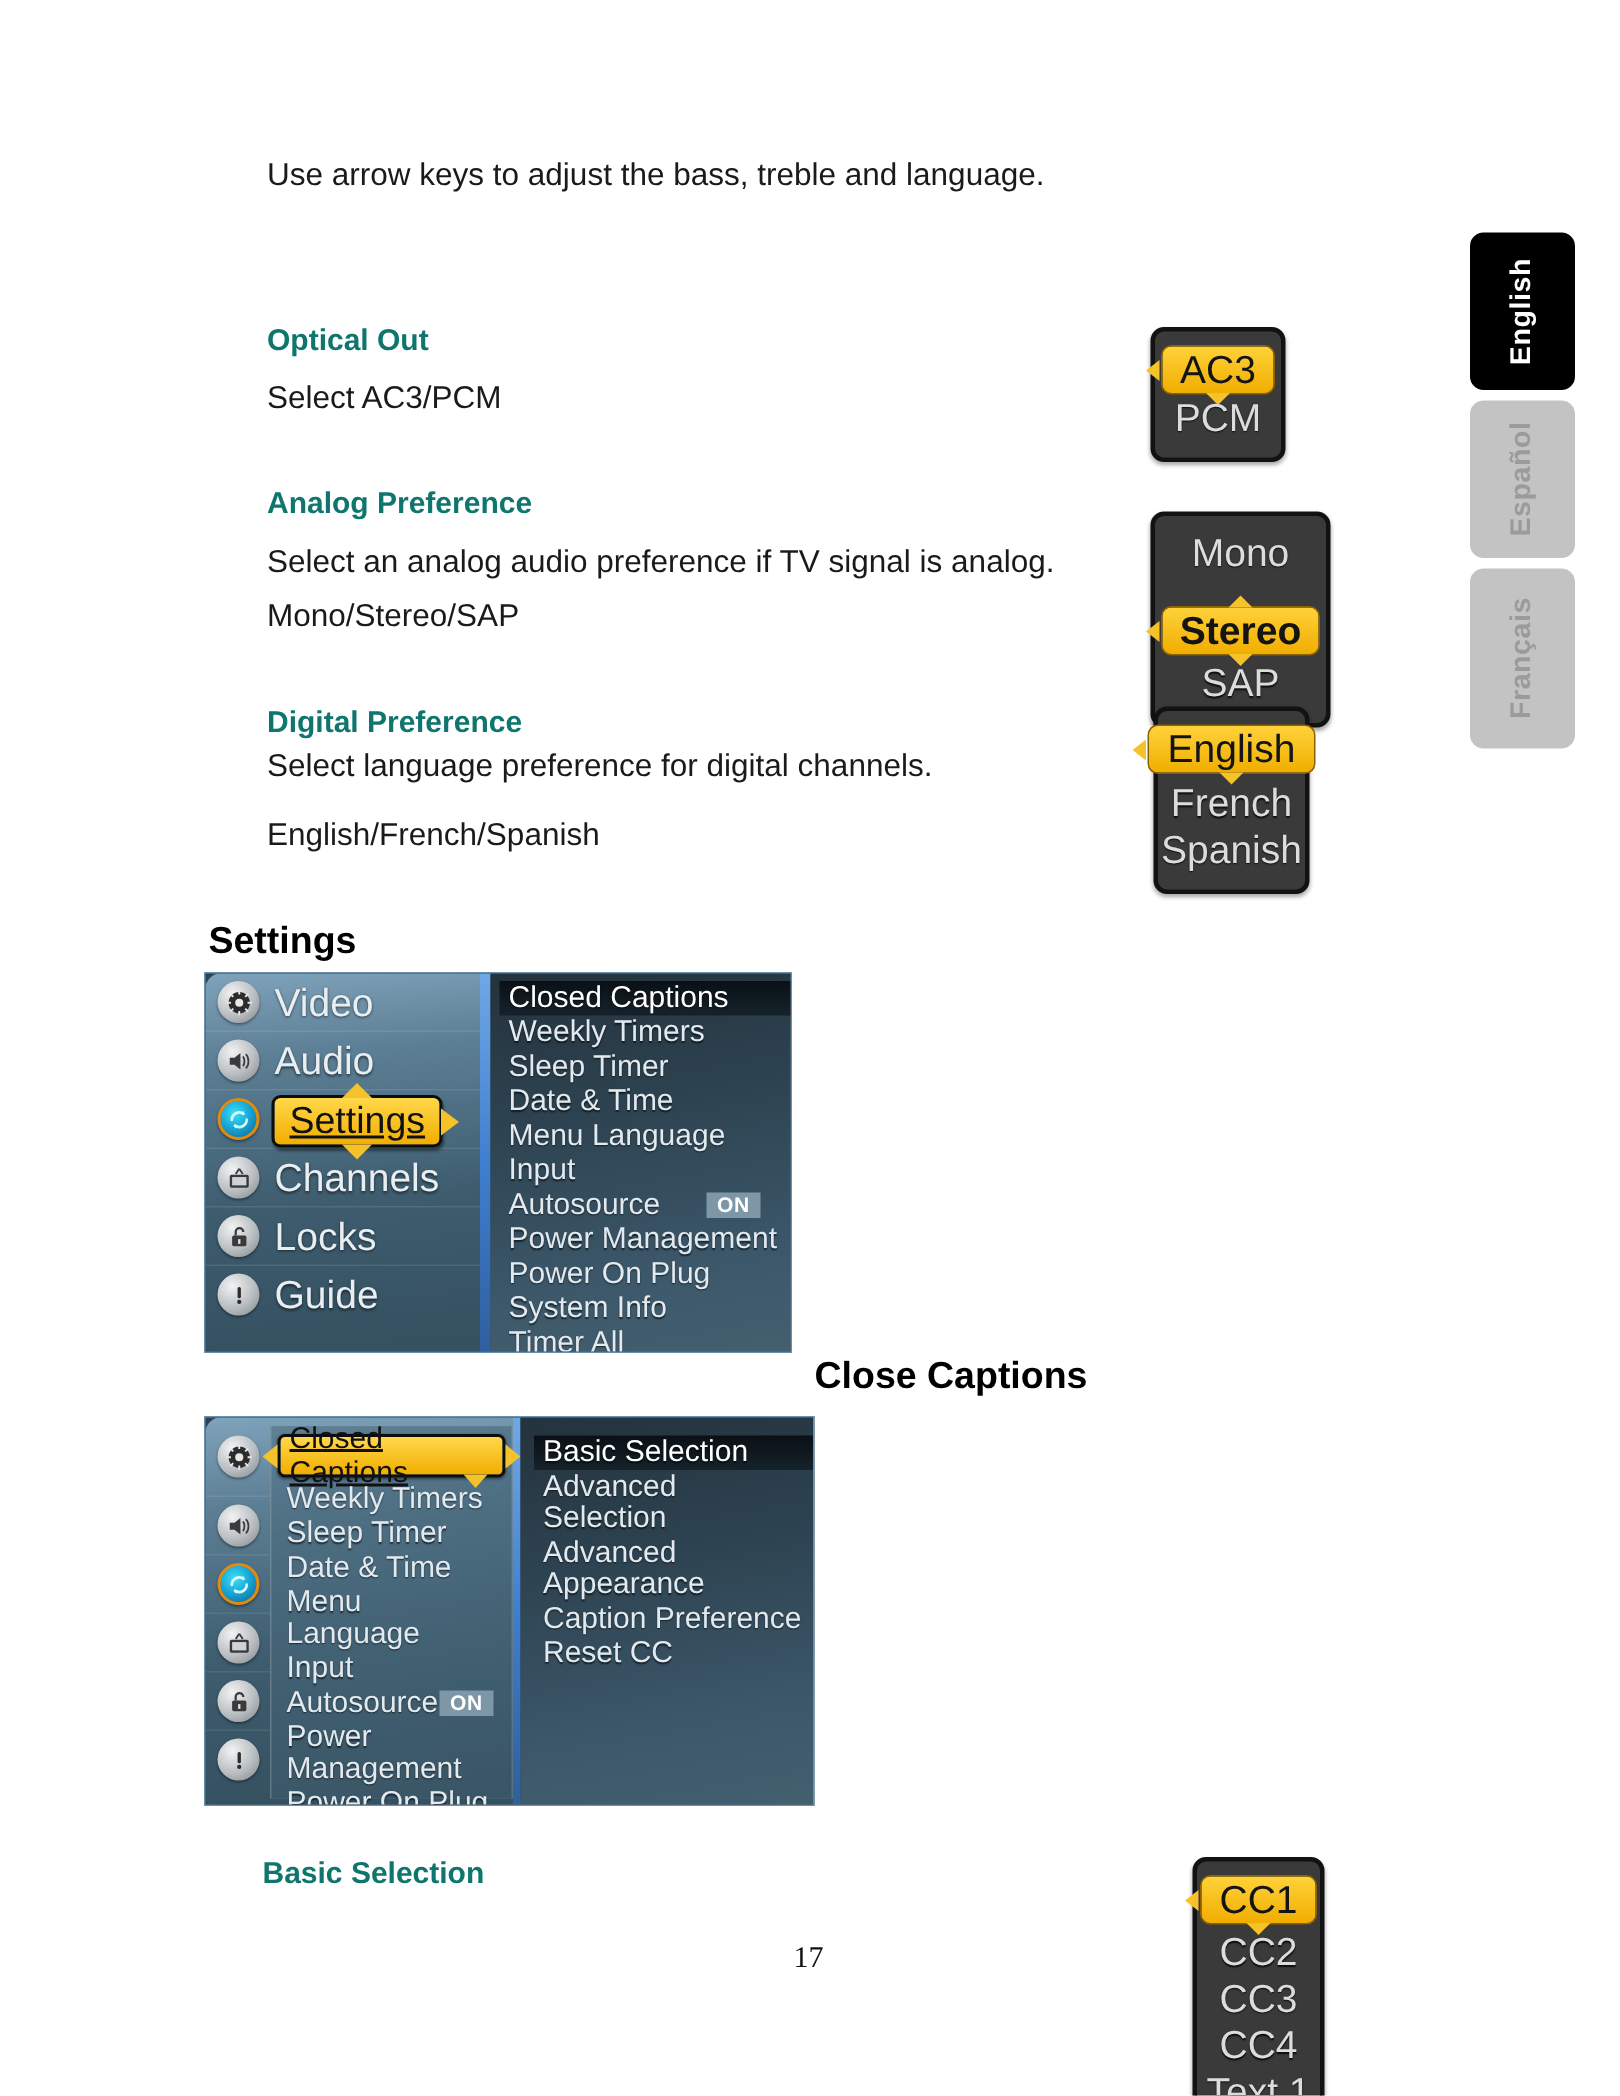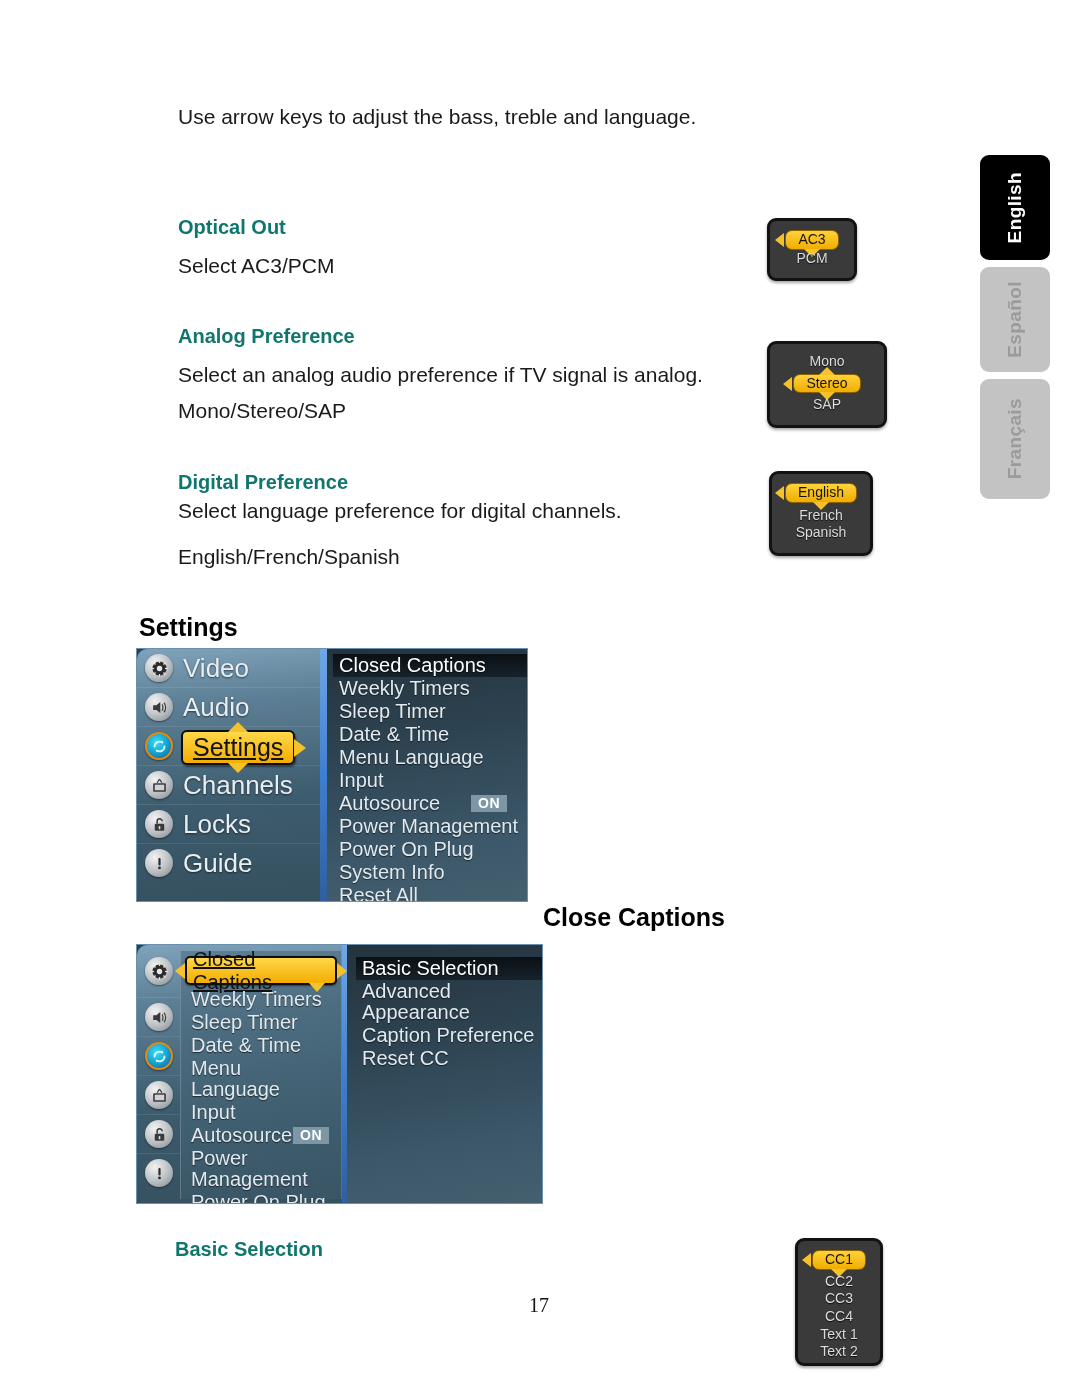--- a/index.html
+++ b/index.html
@@ -81,21 +81,21 @@
     border-radius: 9px;
     box-shadow: 0 2px 3px rgba(0,0,0,0.35);
     box-sizing: border-box;
     padding: 9px 12px 11px 12px;
     display: flex;
     flex-direction: column;
     align-items: center;
   }
   .osd-row {
     position: relative;
-    font-size: 14px;
+    font-size: 26px;
     color: #dcdcdc;
     text-align: center;
     line-height: 1.12;
     padding: 1px 6px;
     white-space: nowrap;
     text-shadow: 0 1px 1px rgba(0,0,0,0.8);
   }
   .osd-row.sel {
     background: linear-gradient(180deg, #ffd23a 0%, #f0ad00 100%);
     color: #141414;
@@ -378,21 +378,21 @@
   <div class="osd-row sel">
     <span class="caret-left"></span>
     <span class="caret-down"></span>
     <span>AC3</span>
   </div>
   <div class="osd-row">PCM</div>
 </div>
 
 <div class="osd-widget" style="left:767px; top:341px; width:120px;">
   <div class="osd-row">Mono</div>
-  <div class="osd-row sel" style="margin-top:3px;">
+  <div class="osd-row sel" style="margin-top:20px;font-weight:bold;">
     <span class="caret-left"></span>
     <span class="caret-up"></span>
     <span class="caret-down"></span>
     <span>Stereo</span>
   </div>
   <div class="osd-row" style="margin-top:3px;">SAP</div>
 </div>
 
 <div class="osd-widget" style="left:769px; top:471px; width:104px;">
   <div class="osd-row sel">
@@ -535,21 +535,21 @@
       <div class="subitem">
         <span>Power Management</span>
       </div>
       <div class="subitem">
         <span>Power On Plug</span>
       </div>
       <div class="subitem">
         <span>System Info</span>
       </div>
       <div class="subitem">
-        <span>Reset All</span>
+        <span>Timer All</span>
       </div>
     </div>
   </div>
 </div>
 
 <div class="osd-screen" style="left:136px; top:944px; width:407px; height:260px;">
 
   <div class="osd-left" style="width:205px; position:relative;">
 
     <div class="icon-col">
@@ -665,20 +665,23 @@
   </div>
 
   <div class="osd-divider" style="width:5px;"></div>
 
   <div class="osd-right">
     <div class="sublist" style="padding-top:12px; padding-left:9px;">
       <div class="subitem hl">
         <span>Basic Selection</span>
       </div>
       <div class="subitem">
+        <span>Advanced Selection</span>
+      </div>
+      <div class="subitem">
         <span>Advanced Appearance</span>
       </div>
       <div class="subitem">
         <span>Caption Preference</span>
       </div>
       <div class="subitem">
         <span>Reset CC</span>
       </div>
     </div>
   </div>

